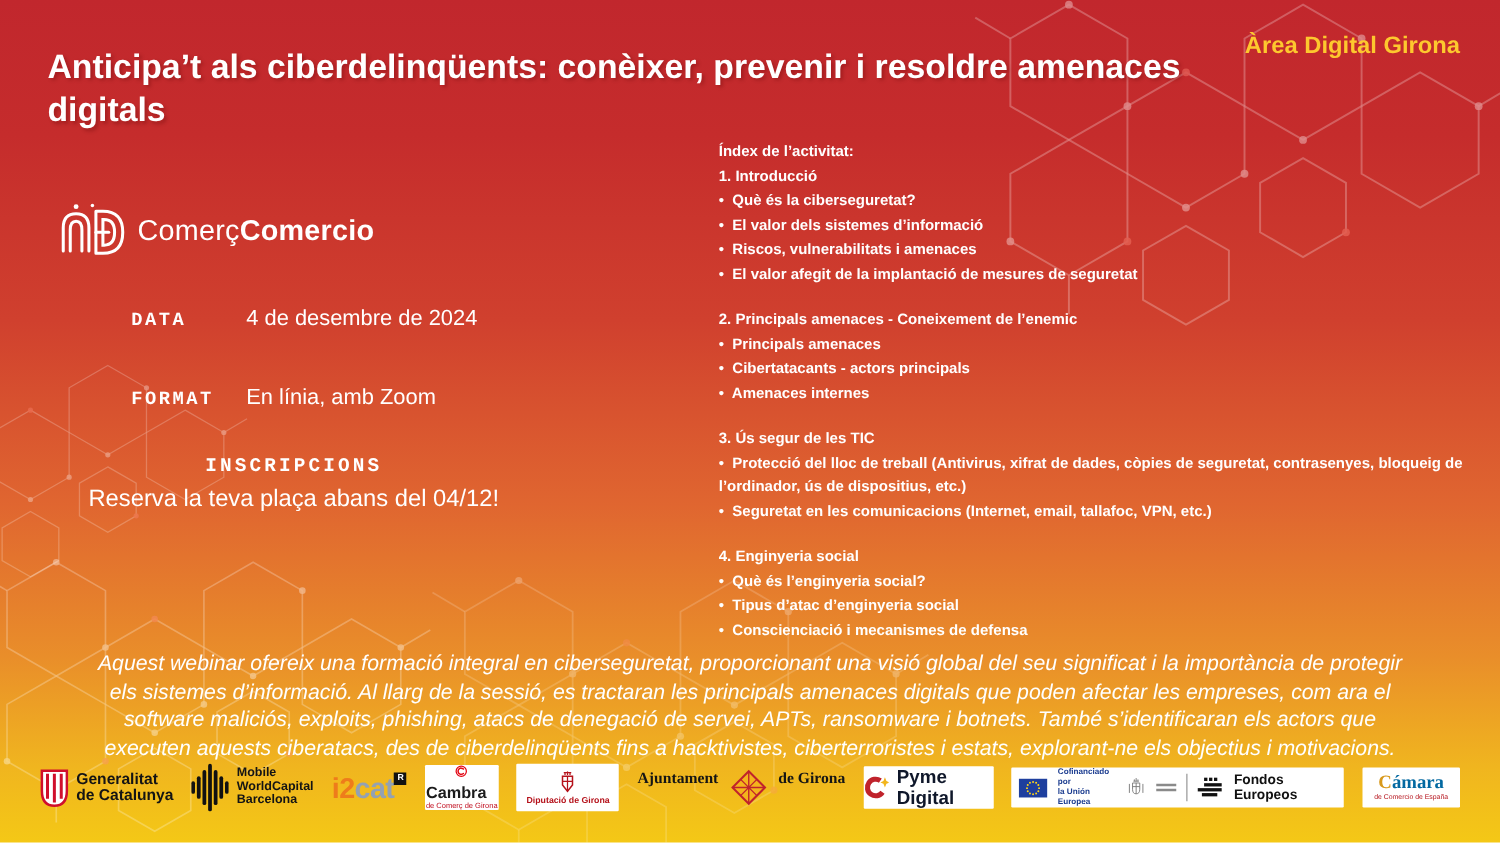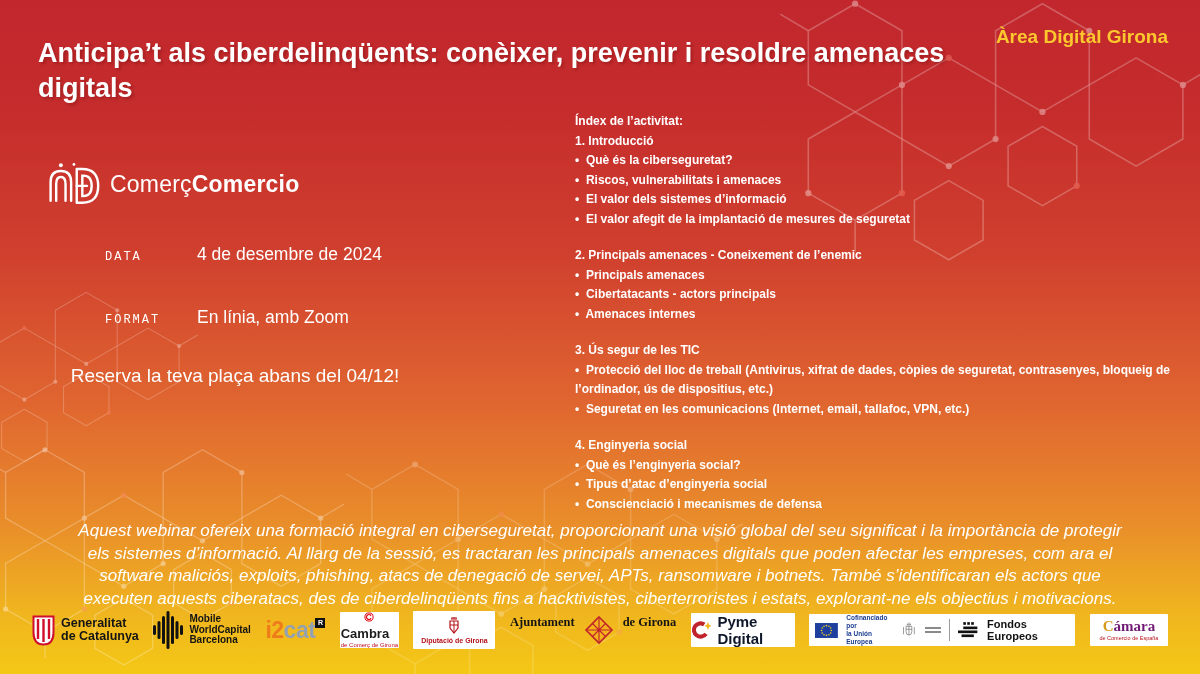--- a/index.html
+++ b/index.html
@@ -19,21 +19,21 @@
     color:#fff;font-size:27px;font-weight:700;line-height:1.28;
     text-shadow:2px 2px 3px rgba(90,0,0,.3);}
 
   .brand-logo{position:absolute;left:45px;top:160px;display:flex;align-items:center;gap:9px;color:#fff;}
   .brand-logo .logo-text{font-size:23px;letter-spacing:.2px;}
   .brand-logo .logo-text b{font-weight:800;}
 
   .detail-row{position:absolute;left:105px;color:#fff;display:flex;align-items:baseline;}
   .row-data{top:244px;}
   .row-format{top:307px;}
-  .detail-label{font-family:"Liberation Mono",monospace;font-weight:400;font-size:12px;letter-spacing:2px;width:92px;flex:0 0 92px;}
+  .detail-label{font-family:"Liberation Mono",monospace;font-weight:700;font-size:15px;letter-spacing:2px;width:92px;flex:0 0 92px;}
   .detail-value{font-size:17.5px;font-weight:400;}
 
   .inscriptions{position:absolute;left:58px;top:364px;width:354px;text-align:center;color:#fff;}
   .ins-label{font-family:"Liberation Mono",monospace;font-weight:700;font-size:15.5px;letter-spacing:2.5px;margin-bottom:6px;}
   .ins-line{font-size:19px;line-height:1.25;}
   .ins-line2{font-size:19px;line-height:1.25;margin-top:2px;}
   .ins-link{color:#3d57c8;text-decoration:underline;cursor:pointer;}
 
   .index-col{position:absolute;left:575px;top:112px;width:602px;color:#fff;
     font-size:12px;font-weight:700;line-height:19.5px;}
@@ -66,21 +66,21 @@
   .pyme-box .nm{font-size:15px;font-weight:800;color:#0f172a;}
   .eu-box{width:254px;height:32px;gap:8px;padding:0 6px;}
   .eu-txt{font-size:6.5px;font-weight:700;color:#1a3b8f;line-height:1.2;}
   .eu-sep{width:1px;height:22px;background:#9a9a9a;}
   .fondos-nm{font-size:11px;font-weight:700;color:#111;}
   .esc-lines{display:flex;flex-direction:column;gap:2px;}
   .esc-lines i{display:block;width:16px;height:2px;background:#8a8a8a;}
   .camara-box{width:78px;height:32px;flex-direction:column;gap:1px;}
   .camara-nm{font-family:"Liberation Serif",serif;font-weight:700;font-size:15px;line-height:1;}
   .camara-nm .ci{color:#d8991c;}
-  .camara-nm .cr{color:#701a75;}
+  .camara-nm .cr{color:#0369a1;}
   .camara-sb{font-size:5.5px;color:#b5121b;}
 </style>
 </head>
 <body>
 
 <svg width="0" height="0" style="position:absolute" aria-hidden="true">
   <defs>
     <g id="hexpat" fill="none" stroke="#ffffff" stroke-width="1.5" stroke-opacity=".55">
       <path d="M120,18 L165,44 L165,96 L120,122 L75,96 L75,44 Z"></path>
       <path d="M210,70 L255,96 L255,148 L210,174 L165,148 L165,96 Z"></path>
@@ -145,30 +145,31 @@
   <span class="detail-label">DATA</span>
   <span class="detail-value">4 de desembre de 2024</span>
 </div>
 
 <div class="detail-row row-format">
   <span class="detail-label">FORMAT</span>
   <span class="detail-value">En línia, amb Zoom</span>
 </div>
 
 <div class="inscriptions">
+  <div class="ins-label">INSCRIPCIONS</div>
   <div class="ins-line">Reserva la teva plaça abans del 04/12!</div>
 </div>
 
 <div class="index-col">
   <div class="index-heading">Índex de l’activitat:</div>
   <div class="index-section">
     <div class="sec-title">1.  Introducció</div>
     <div class="bullet">Què és la ciberseguretat?</div>
+    <div class="bullet">El valor dels sistemes d’informació</div>
     <div class="bullet">Riscos, vulnerabilitats i amenaces</div>
-    <div class="bullet">El valor dels sistemes d’informació</div>
     <div class="bullet">El valor afegit de la implantació de mesures de seguretat</div>
   </div>
   <div class="index-section">
     <div class="sec-title">2. Principals amenaces - Coneixement de l’enemic</div>
     <div class="bullet">Principals amenaces</div>
     <div class="bullet">Cibertatacants - actors principals</div>
     <div class="bullet">Amenaces internes</div>
   </div>
   <div class="index-section">
     <div class="sec-title">3. Ús segur de les TIC</div>

